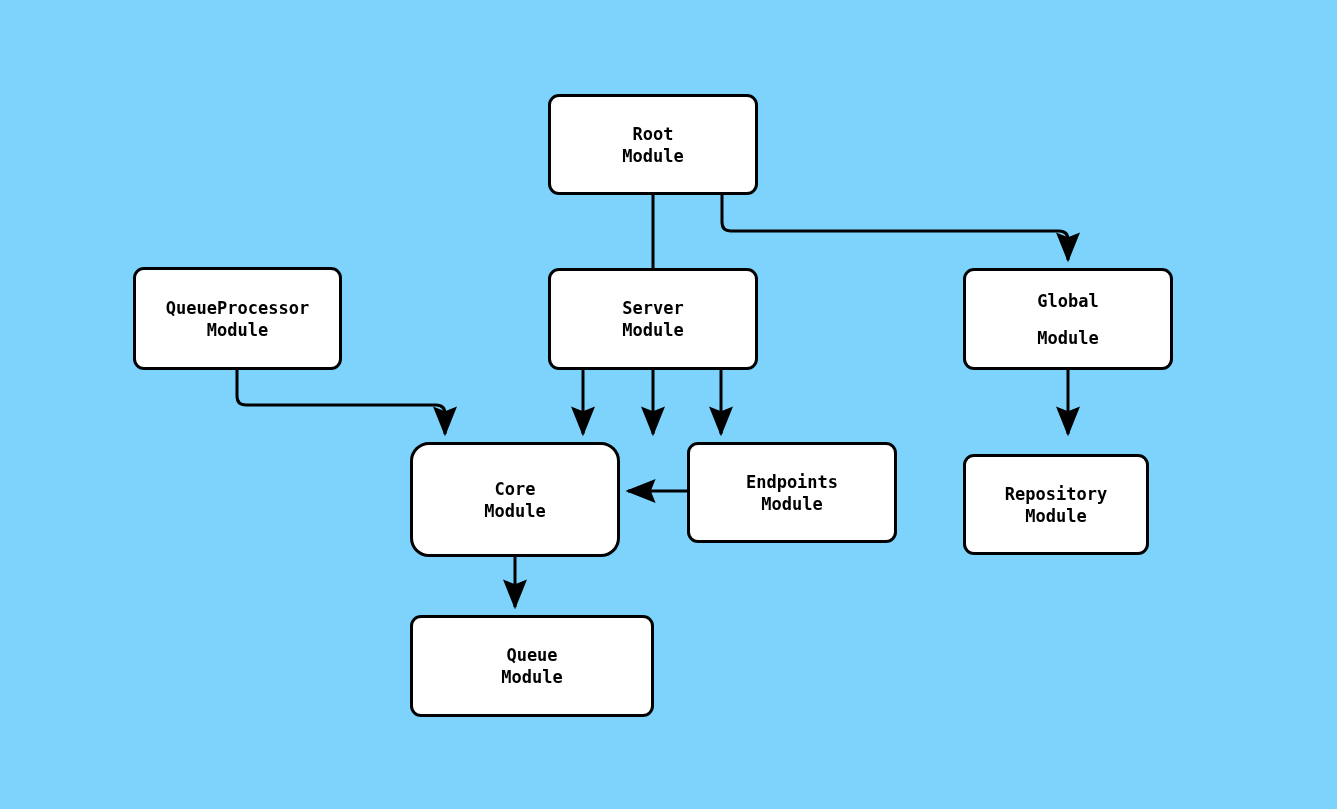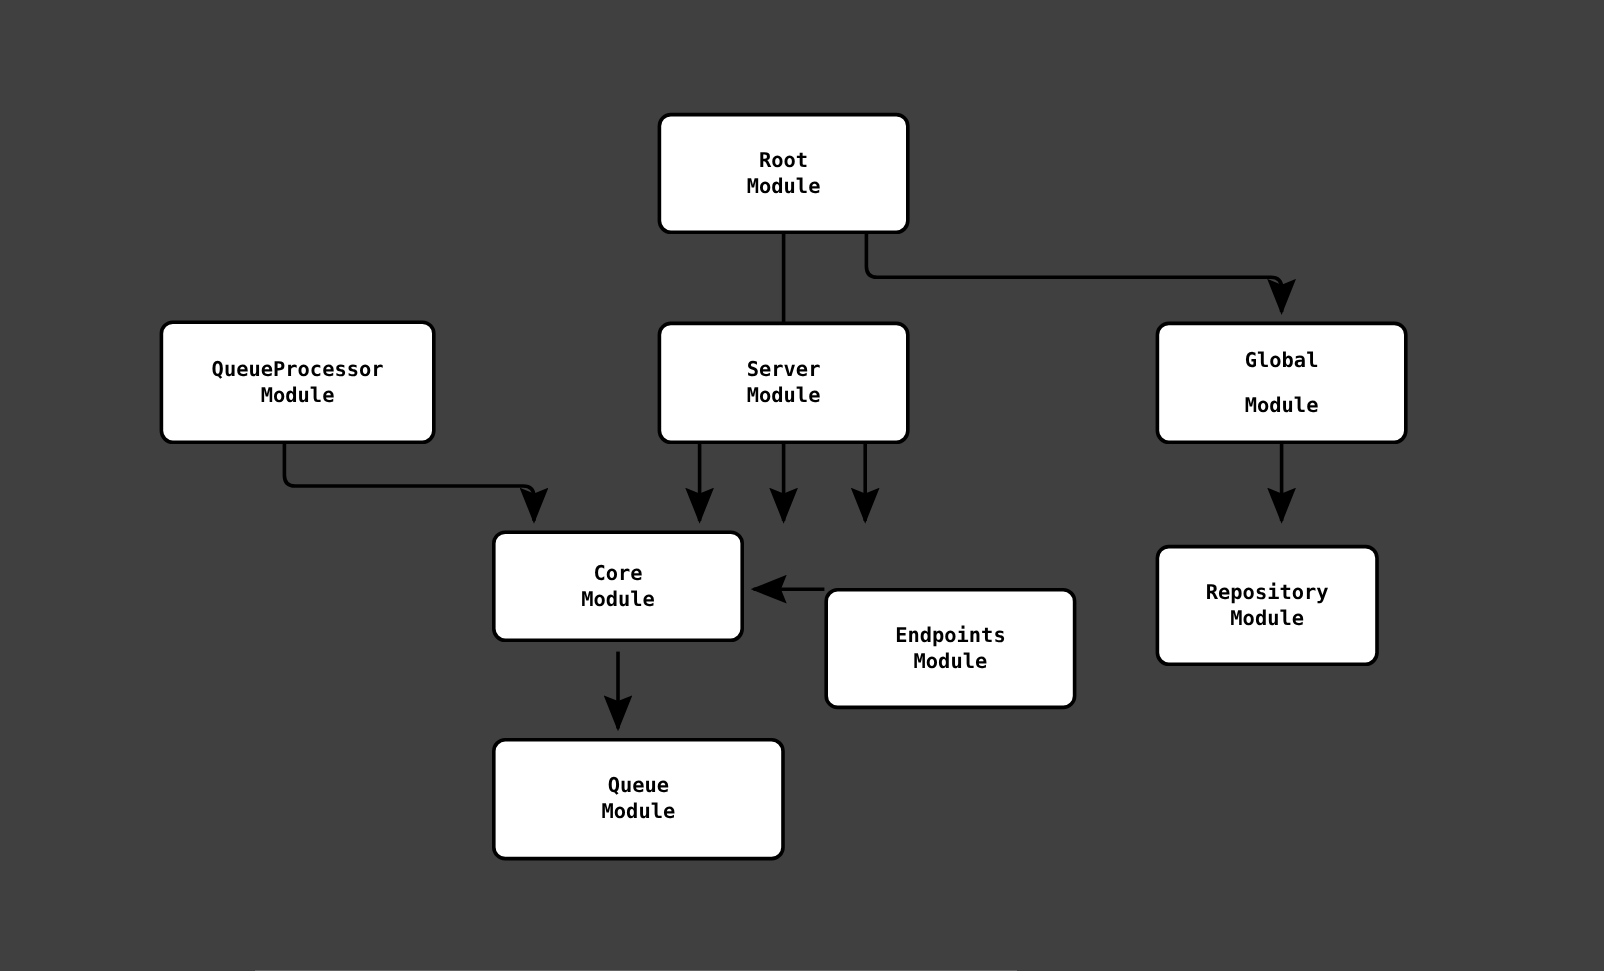--- a/index.html
+++ b/index.html
@@ -11,21 +11,21 @@
   body {
     width: 1337px;
     height: 809px;
     overflow: hidden;
     font-family: "DejaVu Sans Mono", "Liberation Mono", monospace;
   }
   #diagram-canvas {
     position: relative;
     width: 1337px;
     height: 809px;
-    background: #404040;
+    background: #7dd3fc;
   }
   #edge-layer {
     position: absolute;
     left: 0;
     top: 0;
     width: 1337px;
     height: 809px;
   }
   .node {
     position: absolute;
@@ -70,41 +70,41 @@
         <path d="M 1068 370 L 1068 434" marker-end="url(#arrowhead)"></path>
         <path d="M 515 543 L 515 607" marker-end="url(#arrowhead)"></path>
       </g>
   </svg>
 
   <div class="node" style="left:548px; top:94px; width:210px; height:101px;">
     <span class="node-line">Root</span>
     <span class="node-line">Module</span>
   </div>
 
-  <div class="node" style="left:133px; top:267px; width:230px; height:103px;">
+  <div class="node" style="left:133px; top:267px; width:209px; height:103px;">
     <span class="node-line">QueueProcessor</span>
     <span class="node-line">Module</span>
   </div>
 
   <div class="node" style="left:548px; top:268px; width:210px; height:102px;">
     <span class="node-line">Server</span>
     <span class="node-line">Module</span>
   </div>
 
   <div class="node" style="left:963px; top:268px; width:210px; height:102px;gap:15px;">
     <span class="node-line">Global</span>
     <span class="node-line">Module</span>
   </div>
 
-  <div class="node" style="left:410px; top:442px; width:210px; height:93px;">
+  <div class="node" style="left:410px; top:442px; width:210px; height:115px;border-radius:19px;">
     <span class="node-line">Core</span>
     <span class="node-line">Module</span>
   </div>
 
-  <div class="node" style="left:687px; top:442px; width:210px; height:101px;margin-top:48px;">
+  <div class="node" style="left:687px; top:442px; width:210px; height:101px;">
     <span class="node-line">Endpoints</span>
     <span class="node-line">Module</span>
   </div>
 
   <div class="node" style="left:963px; top:454px; width:186px; height:101px;">
     <span class="node-line">Repository</span>
     <span class="node-line">Module</span>
   </div>
 
   <div class="node" style="left:410px; top:615px; width:244px; height:102px;">

